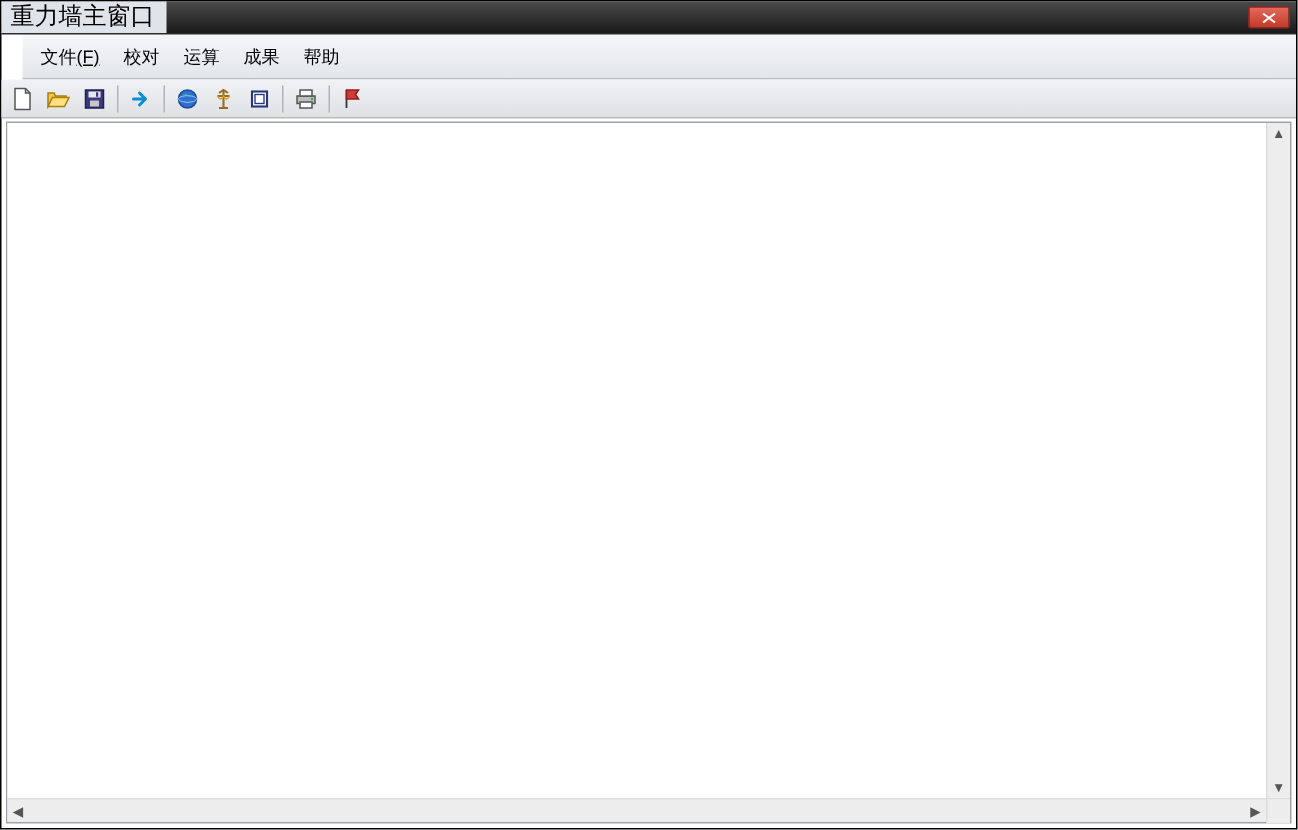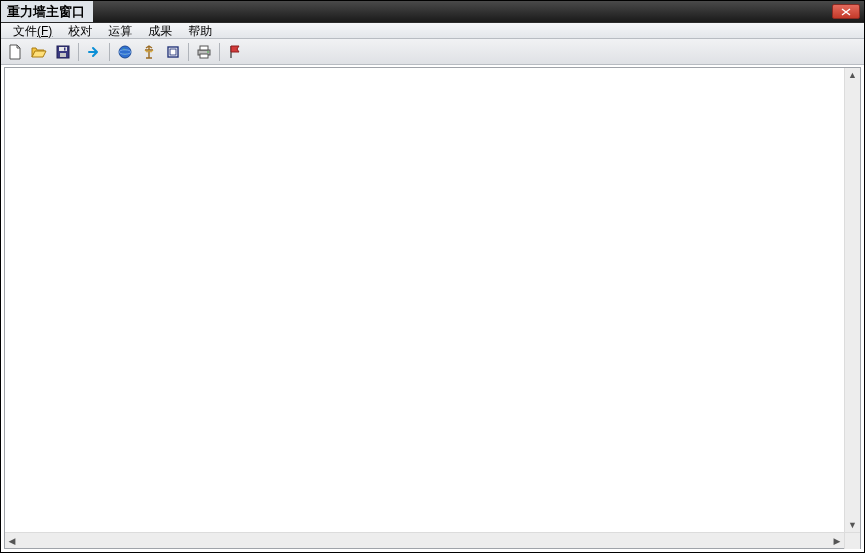--- a/index.html
+++ b/index.html
@@ -18,43 +18,43 @@
     display:flex; align-items:center;
     color:#000;
     position:relative;
     border-bottom:1px solid #2b2b2b;
   }
   .titlebar .title {
     background:#dfe4ea;
     height:100%;
     display:flex; align-items:center;
     padding:0 8px 0 6px;
-    font-size:13px;
+    font-size:16px;
     line-height:1;
-    font-weight:bold;
   }
   .titlebar .spacer { flex:1; }
   .titlebar .closebtn {
     width:28px; height:15px;
     margin-right:4px; margin-top:0;
     background: linear-gradient(to bottom,#e46a5c,#c43a2a);
     border:1px solid #8a2a22;
     border-radius:2px;
     display:flex; align-items:center; justify-content:center;
     color:#fff;
     cursor:default;
   }
   .titlebar .closebtn svg { display:block; }
   
   .menubar {
-    height:16px;
+    height:30px;
     background: linear-gradient(to bottom,#f5f6f8,#e3e6ea);
     border-bottom:1px solid #b8bcc2;
     display:flex; align-items:center;
     padding:0 4px;
+    margin-left:14px;
   }
   .menubar .menuitem {
     padding:2px 8px;
     cursor:default;
     line-height:16px;
     white-space:nowrap;
   }
   .menubar .menuitem .accel { text-decoration:underline; }
   
   .toolbar {

